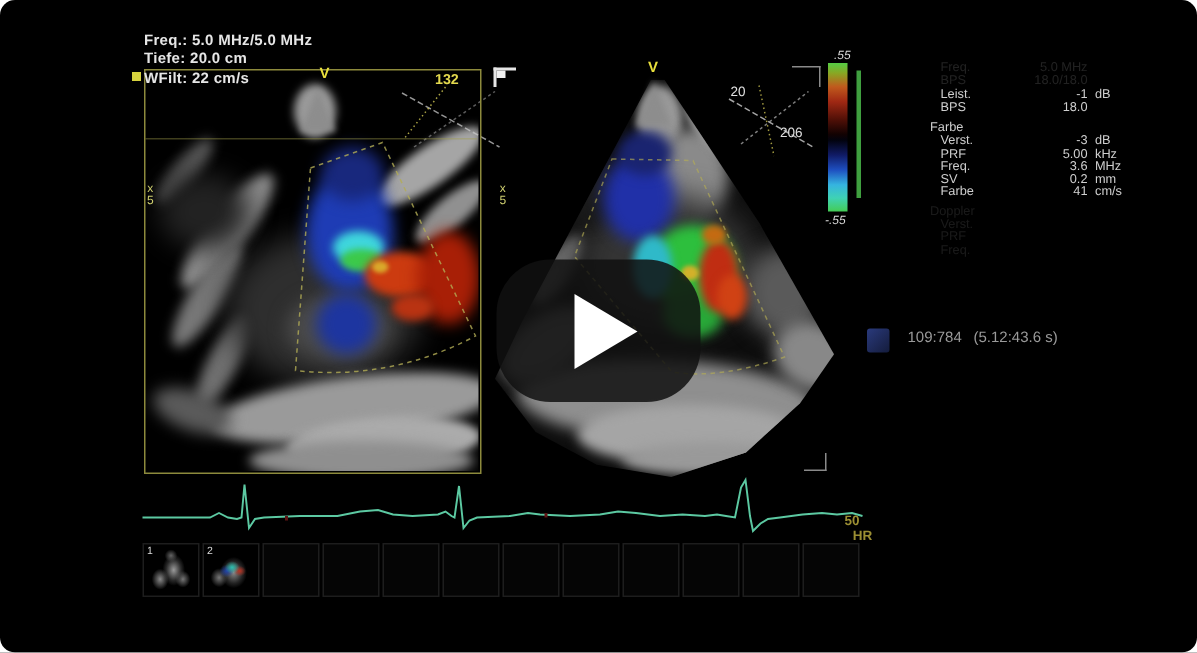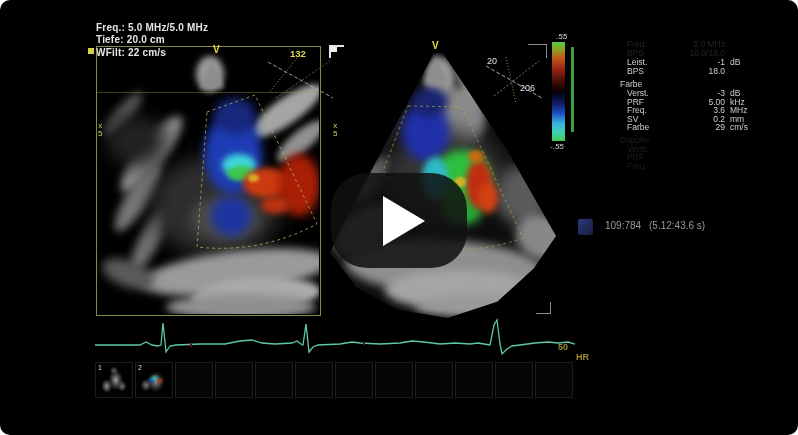--- a/index.html
+++ b/index.html
@@ -238,21 +238,21 @@
       <span class="pv">3.6</span>
       <span class="pu">MHz</span>
     </div>
     <div class="prow">
       <span class="pl">SV</span>
       <span class="pv">0.2</span>
       <span class="pu">mm</span>
     </div>
     <div class="prow">
       <span class="pl">Farbe</span>
-      <span class="pv">29</span>
+      <span class="pv">41</span>
       <span class="pu">cm/s</span>
     </div>
     <div class="spacer4"></div>
     <div class="prow phead dimrow2">
       <span class="pl">Doppler</span>
     </div>
     <div class="prow dimrow2">
       <span class="pl">Verst.</span>
       <span class="pv"></span>
     </div>
@@ -263,22 +263,22 @@
     <div class="prow dimrow2">
       <span class="pl">Freq.</span>
       <span class="pv"></span>
     </div>
   </div>
 
   <div class="abs clipicon"></div>
   <div class="abs cliptext" style="left:605px;top:220px;">109:784</div>
   <div class="abs cliptext" style="left:649px;top:220px;">(5.12:43.6 s)</div>
 
-  <div class="abs hrtext" style="left:558px;top:342px;width:20px;text-align:left;">50</div>
-  <div class="abs hrtext" style="left:576px;top:352px;width:22px;text-align:left;">HR</div>
+  <div class="abs hrtext" style="left:558px;top:342px;width:20px;text-align:center;">50</div>
+  <div class="abs hrtext" style="left:564px;top:352px;width:22px;text-align:center;">HR</div>
 
   <div class="abs filmstrip">
     <div class="cell thumb1" style="left:0px;">
       <span class="thumblabel">1</span>
     </div>
     <div class="cell thumb2" style="left:40px;">
       <span class="thumblabel">2</span>
     </div>
     <div class="cell" style="left:80px;"></div>
     <div class="cell" style="left:120px;"></div>

